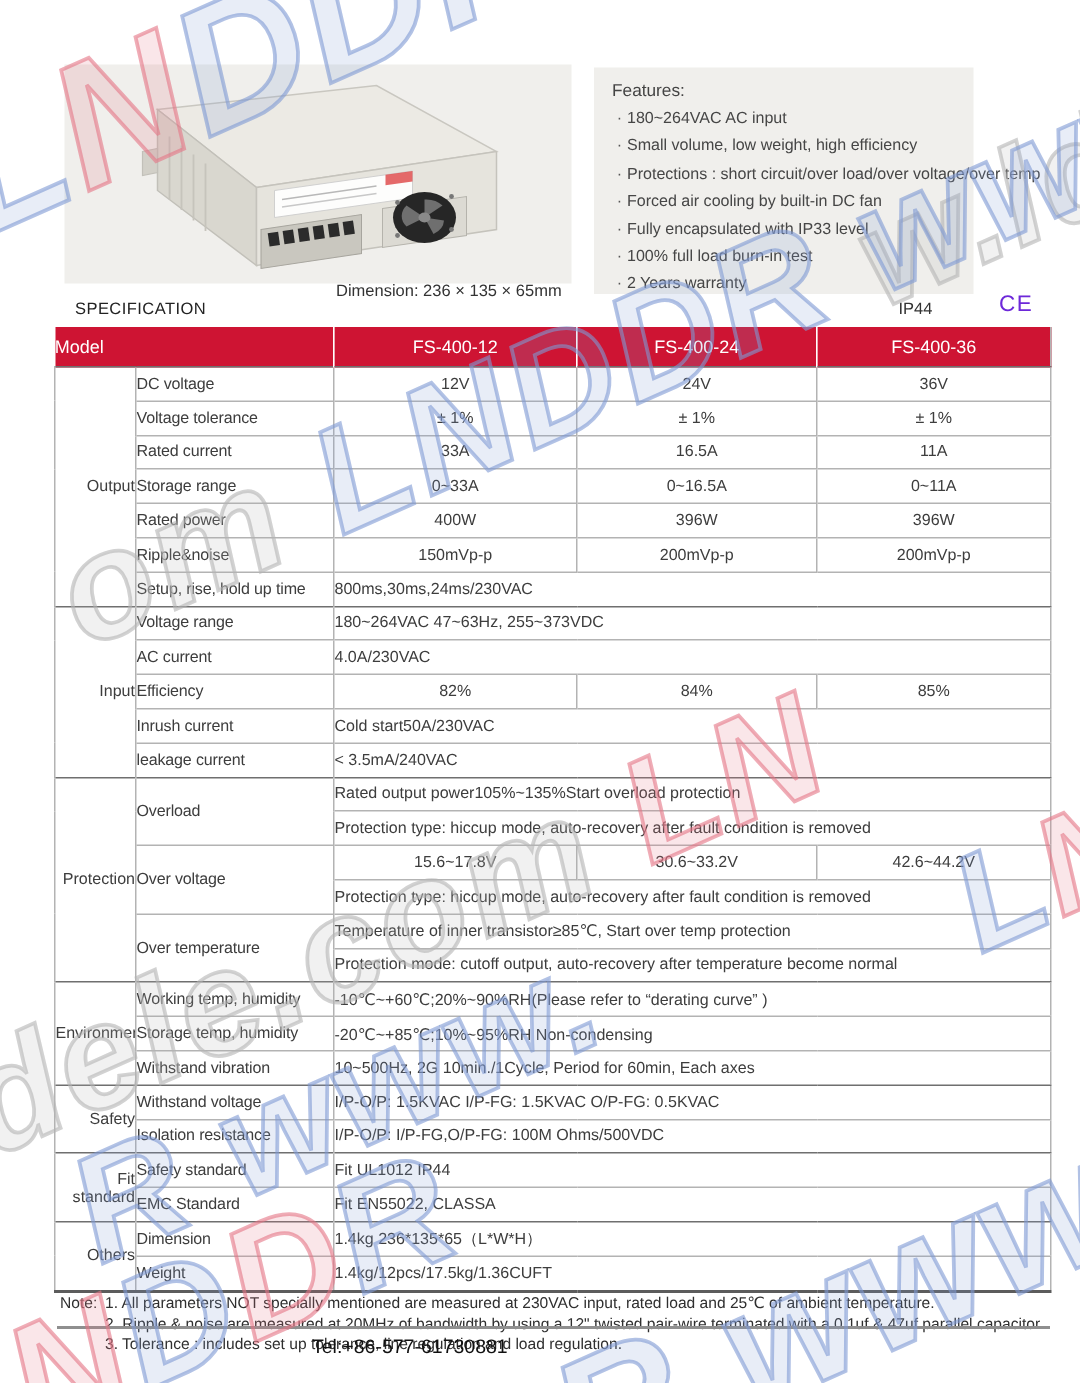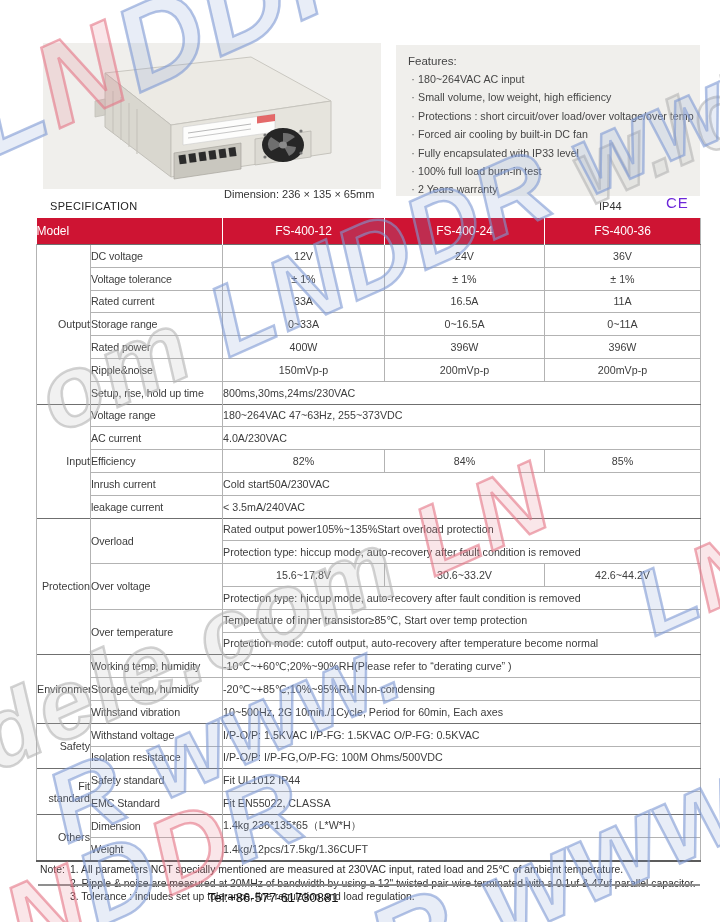--- a/index.html
+++ b/index.html
@@ -3,21 +3,21 @@
 <meta charset="utf-8">
 <style>
   html,body { margin:0; padding:0; background:#ffffff; }
   .page {
     position:relative; width:720px; height:922px; overflow:hidden;
     background:#ffffff; font-family:"Liberation Sans","DejaVu Sans",sans-serif;
     color:#333;
   }
   
   .photo-panel { position:absolute; left:43px; top:43px; width:338px; height:146px; background:#f0efec; }
-  .features-panel { position:absolute; left:396px; top:45px; width:304px; height:151px; background:#f0efec; box-sizing:border-box; padding:10px 8px 0 12px; }
+  .features-panel { position:absolute; left:396px; top:45px; width:253px; height:151px; background:#f0efec; box-sizing:border-box; padding:10px 8px 0 12px; }
   .features-title { font-size:11.5px; color:#444; margin:0 0 3px 0; }
   .features-list { list-style:none; margin:0; padding:0; font-size:10.7px; color:#464646; }
   .features-list li { line-height:18.4px; white-space:nowrap; }
   .features-list .bullet { display:inline-block; width:10px; text-align:center; color:#555; }
   .dimension { position:absolute; left:224px; top:188px; font-size:11px; color:#333; }
   .spec-title { position:absolute; left:50px; top:200px; font-size:11px; color:#222; letter-spacing:.3px; }
   .ip44 { position:absolute; left:599px; top:200px; font-size:11px; color:#333; }
   .ce-mark { position:absolute; left:666px; top:194px; font-size:15px; color:#6d28d9; letter-spacing:1px; font-weight:400; }
   
   table.spec {

